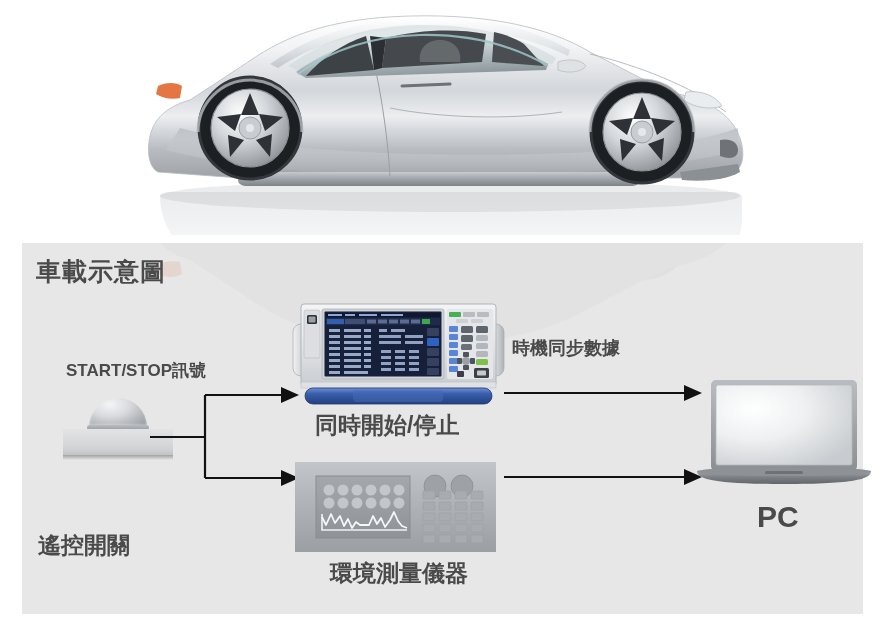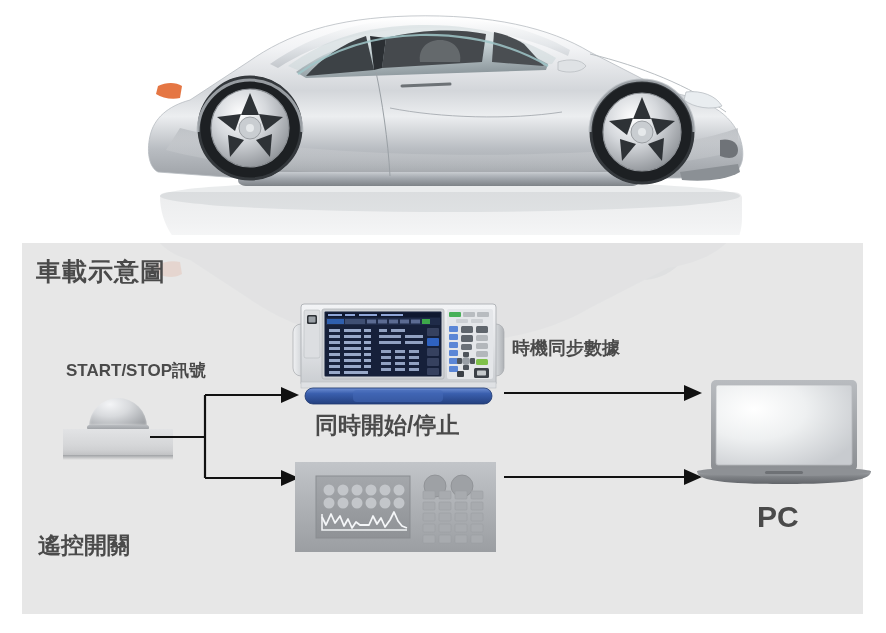--- a/index.html
+++ b/index.html
@@ -223,20 +223,21 @@
       </svg>
     </div>
   </div>
 
   <div class="panel-title">車載示意圖</div>
 
   <div class="lbl lbl-startstop">START/STOP訊號</div>
   <div class="lbl lbl-timing">時機同步數據</div>
   <div class="lbl lbl-sync">同時開始/停止</div>
   <div class="lbl lbl-remote">遙控開關</div>
+  <div class="lbl lbl-env">環境測量儀器</div>
   <div class="lbl lbl-pc">PC</div>
 
   <div class="remote">
     <div class="remote-dome"></div>
     <div class="remote-dome-lip"></div>
     <div class="remote-base"></div>
     <div class="remote-base-shadow"></div>
   </div>
 
   <div class="wire">

